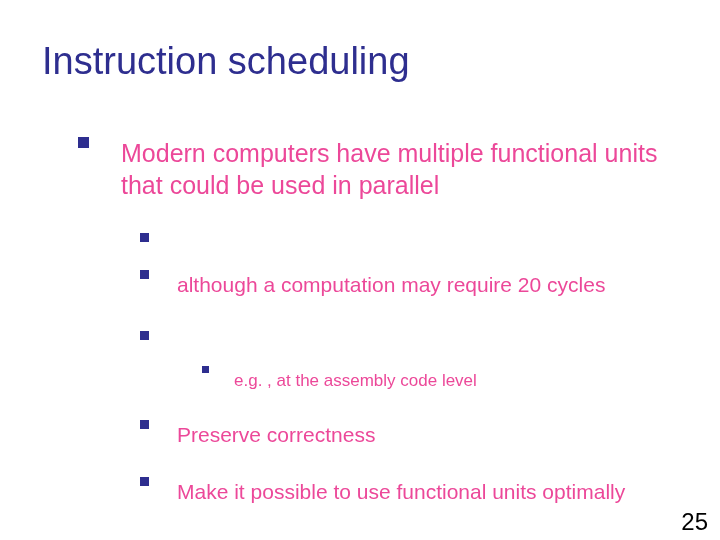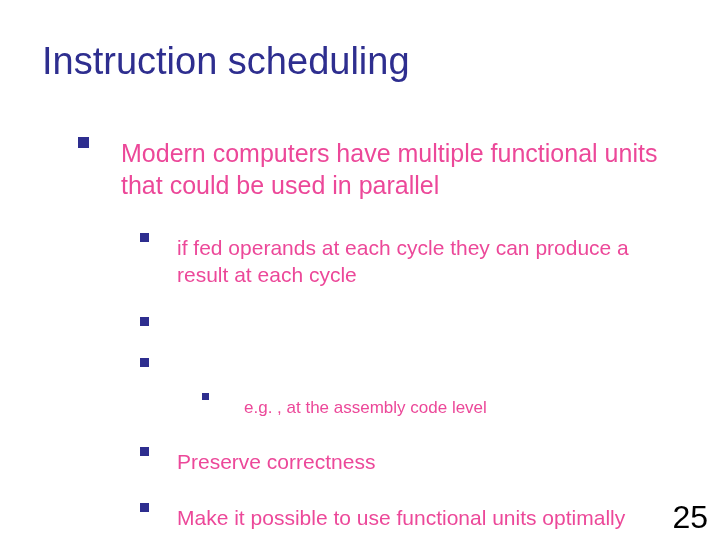--- a/index.html
+++ b/index.html
@@ -66,63 +66,62 @@
     line-height: 1.28;
   }
   .lvl3-group {
     margin-top: 10px;
     margin-bottom: 10px;
   }
   .lvl3 {
     display: flex;
     align-items: flex-start;
     margin-bottom: 2px;
-    gap: 10px;
   }
   .lvl3 .bullet {
     width: 7px;
     height: 7px;
     background: #2e2e8f;
     flex-shrink: 0;
     margin-top: 6px;
     margin-left: 122px;
     margin-right: 15px;
   }
   .lvl3 .text {
     font-size: 17px;
     line-height: 1.28;
   }
   .page-number {
     position: absolute;
     bottom: 14px;
     right: 22px;
-    font-size: 32px;
+    font-size: 24px;
     color: #000000;
   }
 </style>
 </head>
 <body>
 
 <div class="title">Instruction scheduling</div>
 
 <div class="content">
 
   <div class="lvl1">
     <div class="bullet"></div>
     <div class="text">Modern computers have multiple functional units that could be used in parallel</div>
   </div>
 
 
   <div class="lvl2-group">
     <div class="lvl2">
       <div class="bullet"></div>
-      <div class="text">if fed operands at each cycle they can produce a result at each cycle</div>
     </div>
     <div class="lvl2">
       <div class="bullet"></div>
+      <div class="text">although a computation may require 20 cycles</div>
     </div>
   </div>
 
 
   <div class="lvl2-group" style="margin-top:10px;">
     <div class="lvl2">
       <div class="bullet"></div>
     </div>
 
     <div class="lvl3-group">

